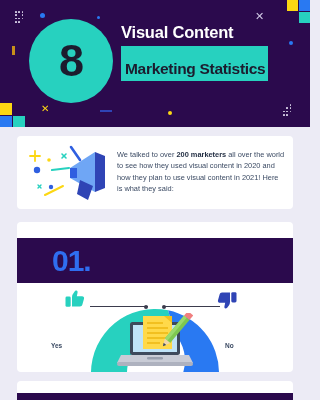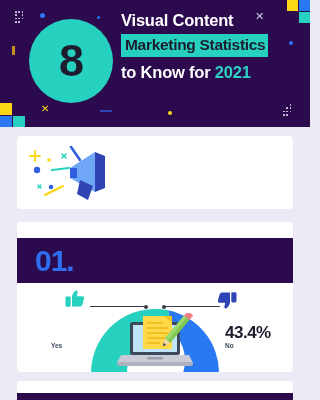--- a/index.html
+++ b/index.html
@@ -36,34 +36,34 @@
     left: 0; top: 0;
     width: 84px; height: 84px;
     display: flex; align-items: center; justify-content: center;
     font-size: 45px;
     font-weight: bold;
     color: #1c1c2e;
     letter-spacing: -1px;
   }
   .hdr-titles {
     position: absolute;
-    left: 121px; top: 10px;
+    left: 121px; top: 22px;
     width: 180px;
   }
   .t-line1 {
     font-size: 16.5px;
     font-weight: bold;
     color: #ffffff;
     letter-spacing: -0.2px;
     line-height: 20px;
   }
   .t-line2-wrap {
     display: inline-block;
     background: #27d1bf;
-    padding: 2px 3px 3px 4px;
+    padding: 14px 3px 3px 4px;
     margin-top: 4px;
   }
   .t-line2 {
     font-size: 15.5px;
     font-weight: bold;
     color: #1c1c2e;
     letter-spacing: -0.3px;
     line-height: 18px;
   }
   .t-line3 {
@@ -121,21 +121,21 @@
   .card-q1 { left: 17px; top: 222px; width: 276px; height: 150px; }
   .q1-band {
     position: absolute;
     left: 0; top: 16px;
     width: 276px; height: 45px;
     background: #2b0a4d;
     display: flex;
     align-items: center;
   }
   .q1-num {
-    margin-left: 18px;
+    margin-left: 35px;
     font-size: 30px;
     font-weight: bold;
     color: #2f6ef0;
     letter-spacing: -1px;
     line-height: 30px;
   }
   .q1-text {
     margin-left: 16px;
     width: 190px;
     font-size: 7.6px;
@@ -253,23 +253,20 @@
     <div class="deco sq-teal" style="left:13px; top:116px; width:12px; height:12px;"></div>
 
     <div class="hdr-circle">
       <div class="hdr-num">8</div>
     </div>
 
     <div class="hdr-titles">
       <div class="t-line1">Visual Content</div>
       <div class="t-line2-wrap">
         <span class="t-line2">Marketing Statistics</span>
-      </div>
-      <div class="t-line3">
-        <span>to Know for </span><span class="t-year">2021</span>
       </div>
     </div>
   </div>
 
   <div class="card card-intro">
 
     <div class="mega-box">
       <svg width="88" height="62" viewBox="0 0 88 62">
 
         <g stroke-linecap="round">
@@ -287,20 +284,23 @@
         <circle cx="26" cy="45" r="2.2" fill="#2f5fe0"></circle>
         <circle cx="24" cy="18" r="1.8" fill="#fcd713"></circle>
 
         <path d="M45 26 L70 10 L70 50 L45 36 Z" fill="#6fa6f5"></path>
         <path d="M70 10 L80 14 L80 46 L70 50 Z" fill="#2f44b5"></path>
         <path d="M45 26 L52 26 L52 36 L45 36 Z" fill="#2f5fe0"></path>
         <path d="M55 38 L68 44 L63 58 L52 52 Z" fill="#2f44b5"></path>
       </svg>
     </div>
 
+    <div class="intro-text">
+      <span>We talked to over </span><b>200 marketers</b><span> all over the world to see how they used visual content in 2020 and how they plan to use visual content in 2021! Here is what they said:</span>
+    </div>
   </div>
 
   <div class="card card-q1">
 
     <div class="q1-band">
       <div class="q1-num">01.</div>
     </div>
 
     <div class="gauge-area">
 
@@ -352,21 +352,20 @@
             <rect x="52" y="0" width="7" height="30" fill="#7ec850"></rect>
             <rect x="52" y="0" width="3.4" height="30" fill="#9ada6e"></rect>
             <rect x="52" y="-6" width="7" height="6" fill="#f07f7f"></rect>
             <path d="M52 30 L59 30 L55.5 37 Z" fill="#f0d6a8"></path>
             <path d="M53.8 34 L57.2 34 L55.5 37 Z" fill="#3e4a5c"></path>
           </g>
         </svg>
       </div>
 
       <div class="pct-lab lab-left">Yes</div>
-      <div class="pct pct-right">43.4%</div>
       <div class="pct-lab lab-right">No</div>
     </div>
   </div>
 
   <div class="card card-next">
     <div class="next-band"></div>
   </div>
 
 </div>
 

